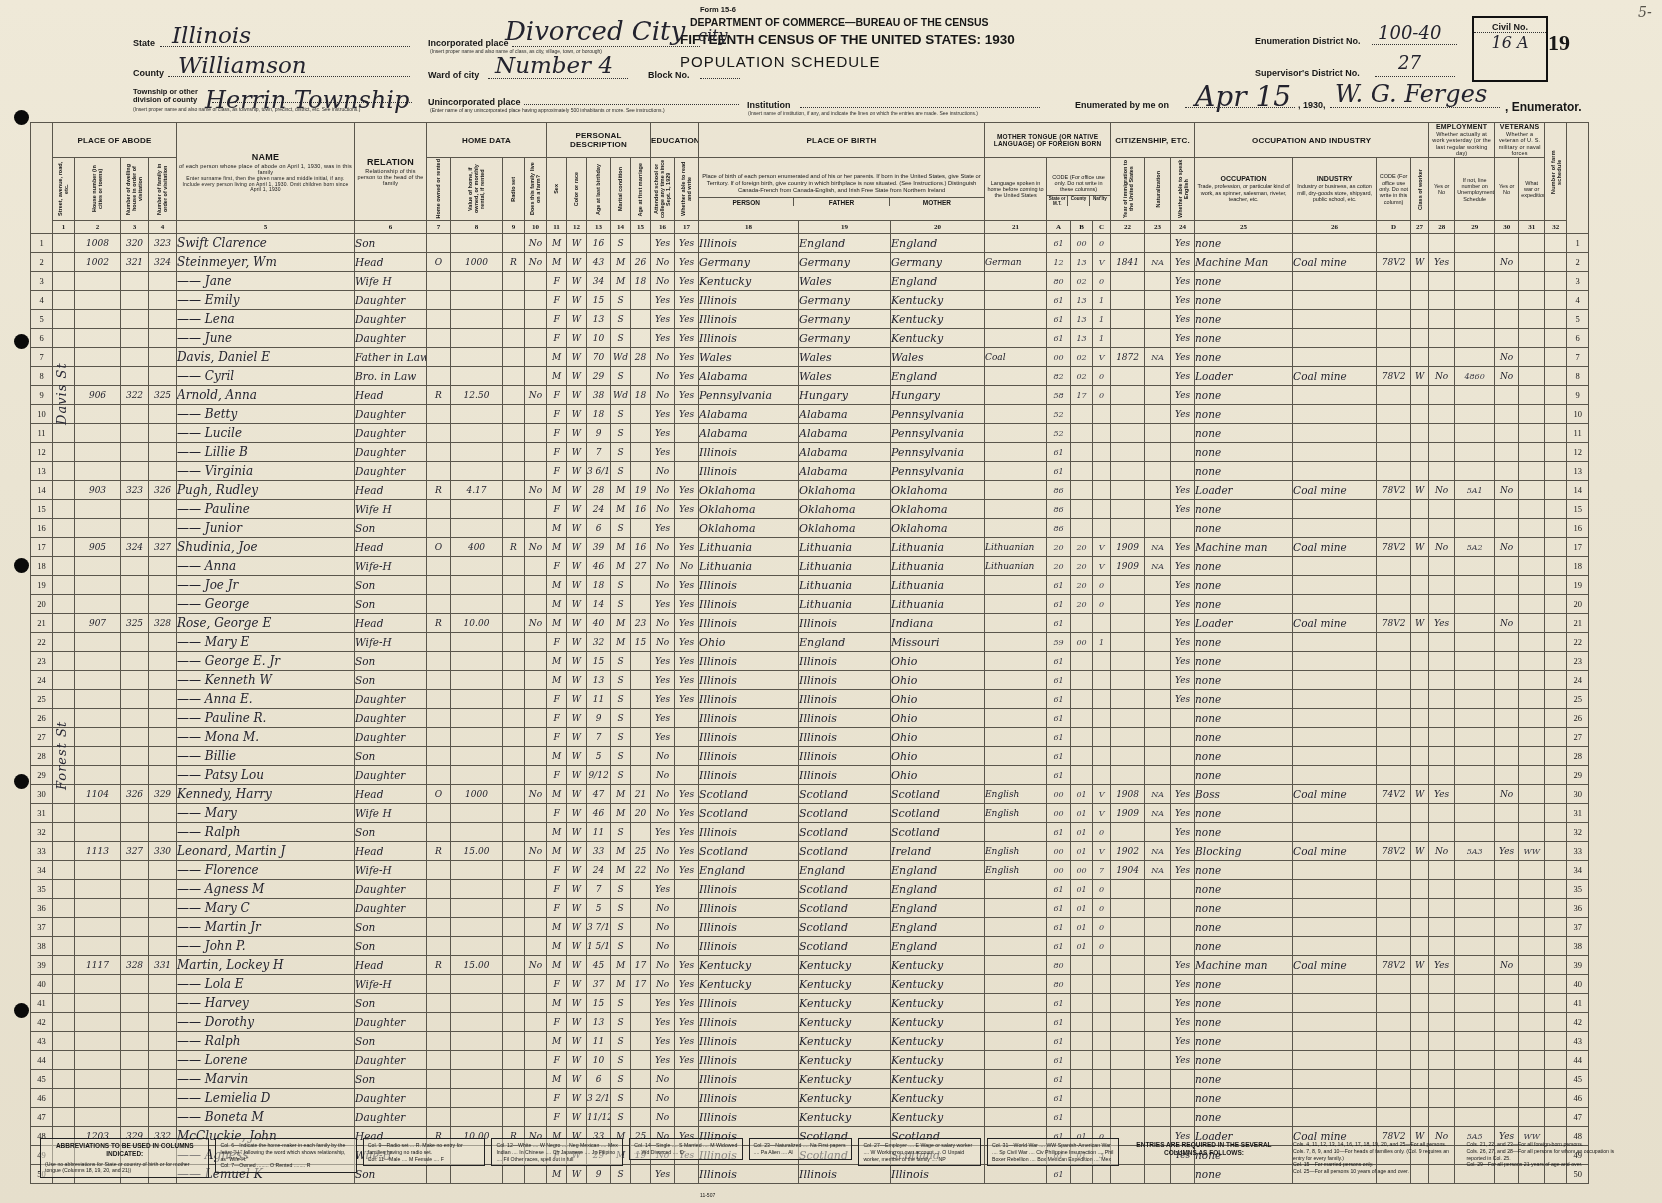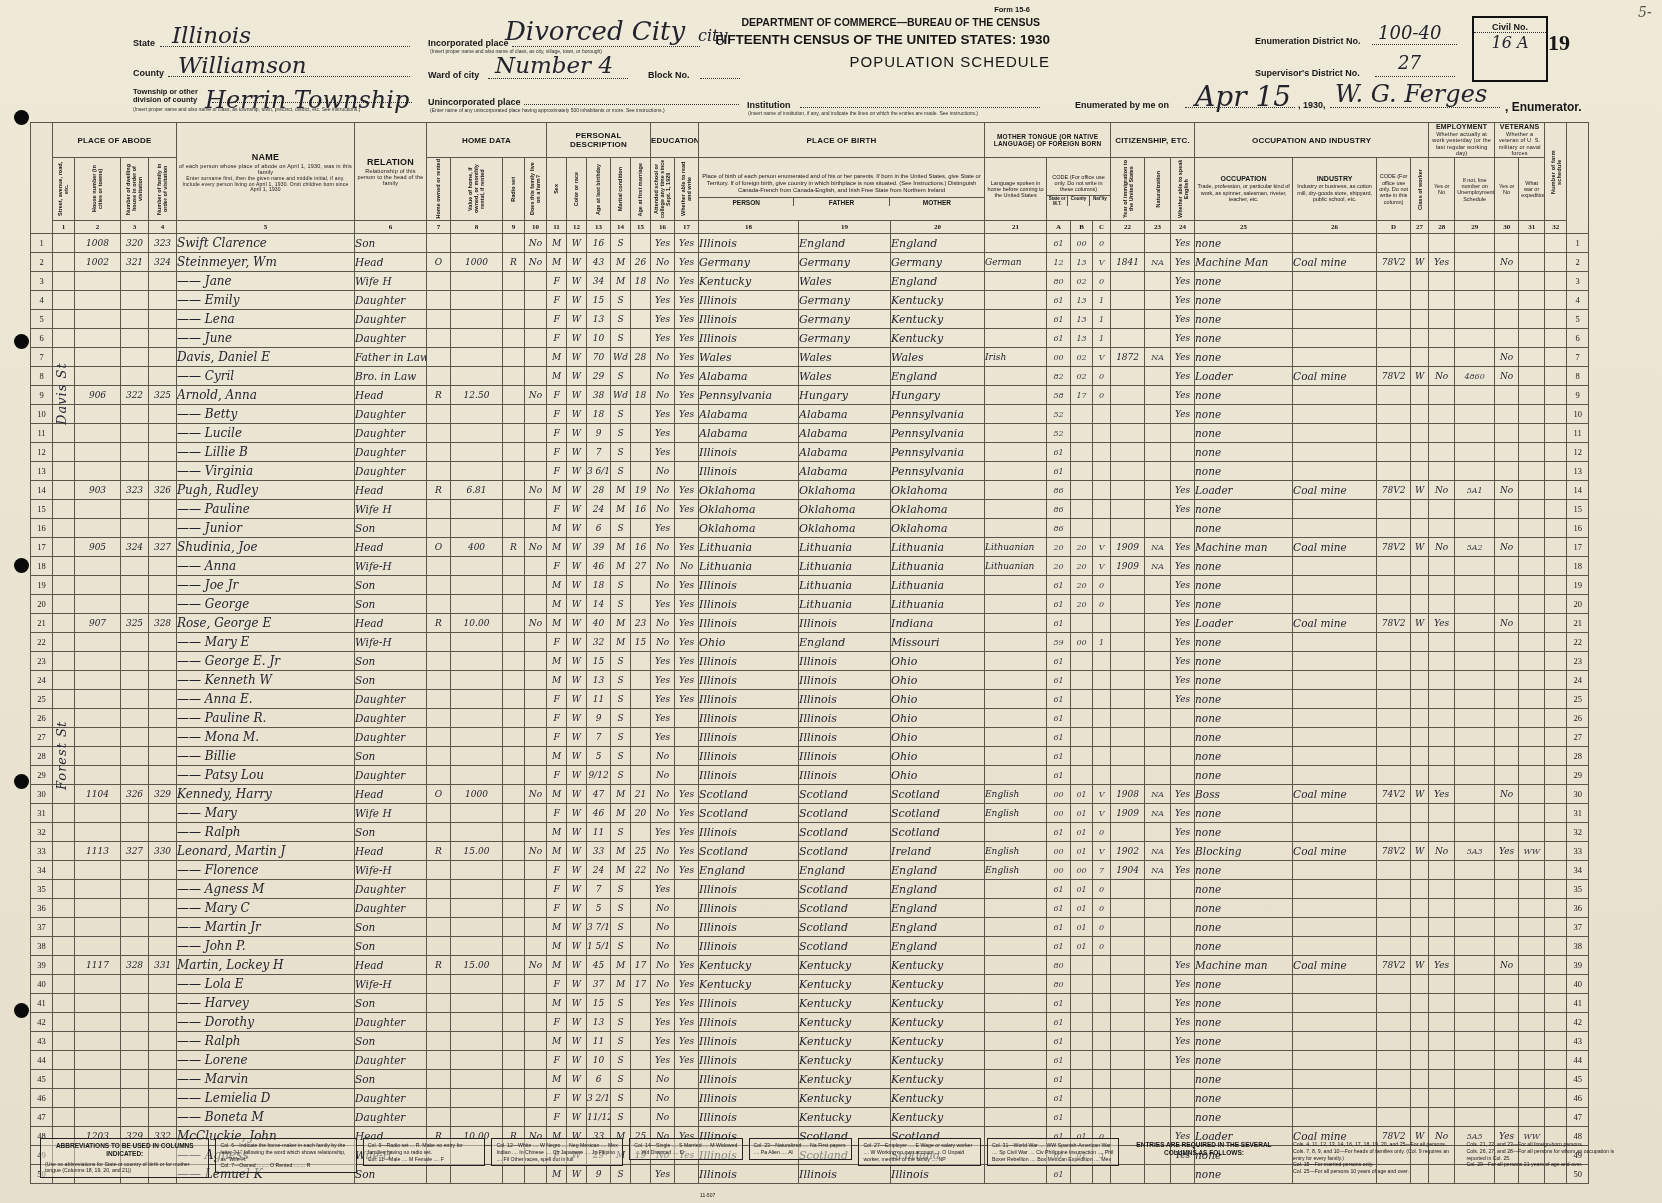--- a/index.html
+++ b/index.html
@@ -7,21 +7,21 @@
     background:linear-gradient(180deg,#efe9d8 0%,#eae4d2 40%,#e6dfcc 100%);
     font-family:"Liberation Sans",sans-serif;color:#161616}
   .abs{position:absolute}
   .hw{font-family:"DejaVu Serif",serif;font-style:italic;color:#23232e;white-space:nowrap}
   .pencil{font-family:"DejaVu Serif",serif;font-style:italic;color:#55524a}
   .lab{font-size:9px;font-weight:bold;white-space:nowrap}
   .lab2{font-size:7.5px;font-weight:bold;line-height:1.1;white-space:nowrap}
   .cap{font-size:5px;color:#2c2c2c;white-space:nowrap}
   .fline{border-bottom:1px dotted #333}
   .dot{width:15px;height:15px;border-radius:50%;background:#0a0a0a}
-  .titleblock{text-align:right}
+  .titleblock{text-align:left}
   
   table.census{position:absolute;left:30px;top:122px;border-collapse:collapse;table-layout:fixed;width:1558px}
   table.census th,table.census td{border:1px solid #5a564c;padding:0;overflow:hidden;vertical-align:middle}
   thead th{background:rgba(233,226,209,.6);font-weight:bold;text-align:center}
   tr.g th{height:30px;font-size:8px;letter-spacing:.2px}
   tr.v th{height:62px;font-size:6px}
   tr.n th{height:12px;font-size:7px;font-family:"Liberation Serif",serif}
   .vtext{writing-mode:vertical-rl;transform:rotate(180deg);font-size:5.5px;line-height:1.1;margin:0 auto;max-height:60px;white-space:normal}
   .gt{font-size:9px;font-weight:bold;margin-top:1px}
   .gt2{font-size:7px;font-weight:bold}
@@ -594,21 +594,21 @@
           <td class="hw c-sm">M</td>
           <td class="hw c-sm">W</td>
           <td class="hw c-sm">70</td>
           <td class="hw c-sm">Wd</td>
           <td class="hw c-sm hb">28</td>
           <td class="hw c-sm">No</td>
           <td class="hw c-sm hb">Yes</td>
           <td class="hw c-pl">Wales</td>
           <td class="hw c-pl">Wales</td>
           <td class="hw c-pl hb">Wales</td>
-          <td class="hw c-pl c-sm hb">Irish</td>
+          <td class="hw c-pl c-sm hb">Coal</td>
           <td class="hw c-code">00</td>
           <td class="hw c-code">02</td>
           <td class="hw c-code hb">V</td>
           <td class="hw c-sm">1872</td>
           <td class="hw c-code">NA</td>
           <td class="hw c-sm hb">Yes</td>
           <td class="hw c-occ">none</td>
           <td class="hw c-occ"></td>
           <td class="hw c-sm"></td>
           <td class="hw c-sm hb"></td>
@@ -861,21 +861,21 @@
         </tr>
         <tr>
           <td class="lnum hb">14</td>
           <td class="hw "></td>
           <td class="hw c-sm c-sm">903</td>
           <td class="hw c-sm">323</td>
           <td class="hw c-sm hb">326</td>
           <td class="hw c-name hb">Pugh, Rudley</td>
           <td class="hw c-rel hb">Head</td>
           <td class="hw c-sm">R</td>
-          <td class="hw c-sm">6.81</td>
+          <td class="hw c-sm">4.17</td>
           <td class="hw c-sm"></td>
           <td class="hw c-sm hb">No</td>
           <td class="hw c-sm">M</td>
           <td class="hw c-sm">W</td>
           <td class="hw c-sm">28</td>
           <td class="hw c-sm">M</td>
           <td class="hw c-sm hb">19</td>
           <td class="hw c-sm">No</td>
           <td class="hw c-sm hb">Yes</td>
           <td class="hw c-pl">Oklahoma</td>

